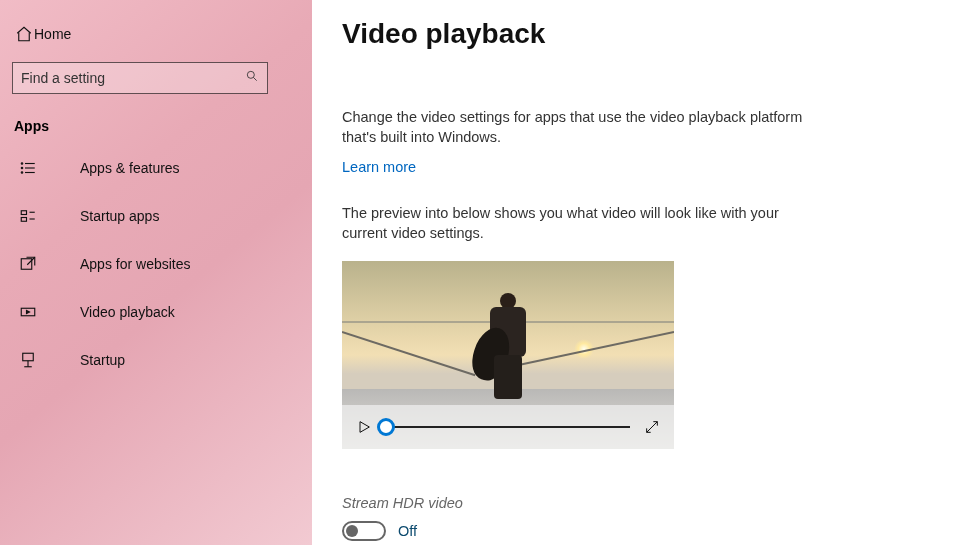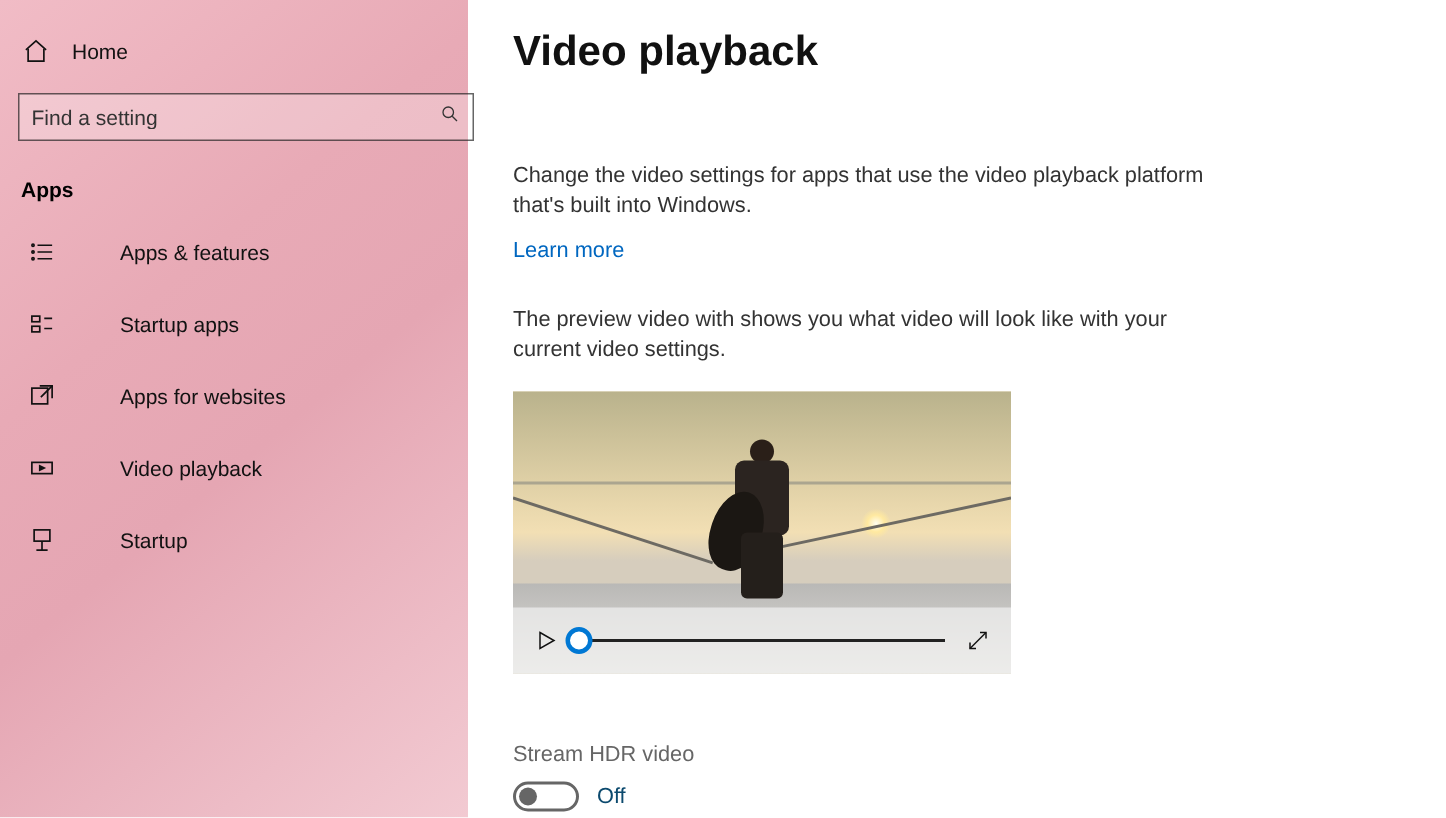--- a/index.html
+++ b/index.html
@@ -4,24 +4,24 @@
 <style>
   * { box-sizing: border-box; margin: 0; padding: 0; font-family: "Segoe UI", -apple-system, sans-serif; }
   body { width: 964px; height: 545px; overflow: hidden; display: flex; background: #fff; }
   .sidebar {
     width: 312px; height: 545px; flex-shrink: 0;
     background: linear-gradient(140deg, #f1bcc6 0%, #e8aab6 35%, #e5a6b3 55%, #f2cad2 100%);
     padding-top: 14px;
   }
   .home-row { display: flex; align-items: center; height: 40px; padding-left: 14px; cursor: pointer; }
   .home-row .icon { width: 20px; display: flex; justify-content: center; }
-  .home-row .label { margin-left: 14px; font-size: 14px; color: #111; }
+  .home-row .label { font-size: 14px; color: #111; }
   .search-wrap { padding: 8px 12px 10px 12px; }
   .search {
-    width: 304px; height: 32px; border: 1px solid rgba(0,0,0,.6);
+    width: 256px; height: 32px; border: 1px solid rgba(0,0,0,.6);
     background: rgba(255,255,255,.25);
     display: flex; align-items: center; padding: 0 8px; justify-content: space-between;
   }
   .search input {
     border: none; background: transparent; outline: none; font-size: 14px;
     width: 100%; color: #333;
   }
   .search input::placeholder { color: #333; }
   .section-title { font-weight: 600; font-size: 14px; padding: 14px 0 10px 14px; }
   .nav-item {
@@ -57,21 +57,21 @@
   .person .case { position:absolute; left:2px; top:34px; width:34px; height:54px; background:#1b1713; border-radius:50% 50% 46% 46%; transform:rotate(18deg); }
   .person .legs { position:absolute; left:22px; top:62px; width:28px; height:44px; background:#241f1b; border-radius:4px; }
   .controls {
     position:absolute; left:0; right:0; bottom:0; height:44px;
     background: rgba(240,240,240,.72); display:flex; align-items:center; padding:0 14px; gap:14px;
   }
   .play svg, .fs svg { display:block; }
   .track { flex:1; height:2px; background:#222; position:relative; }
   .thumb { position:absolute; left:0; top:50%; transform:translate(-50%,-50%);
            width:18px; height:18px; border-radius:50%; background:#fff; border:3px solid #0078d4; }
-  .section-sub { margin-top: 46px; font-size: 14.5px; color: #666; }
+  .section-sub { margin-top: 46px; font-size: 14.5px; color: #666; font-style: italic; }
   .toggle-row { margin-top: 10px; display:flex; align-items:center; gap:12px; }
   .toggle {
     width:44px; height:20px; border:2px solid #666; border-radius:20px; position:relative; cursor:pointer;
   }
   .toggle .knob { position:absolute; left:2px; top:2px; width:12px; height:12px; border-radius:50%; background:#666; }
   .toggle-label { font-size:14.5px; color:#0c4a6e; }
 </style>
 </head>
 <body>
 
@@ -157,21 +157,21 @@
       </svg>
     </span>
     <span class="label">Startup</span>
   </div>
 </div>
 
 <div class="main">
   <div class="page-title">Video playback</div>
   <div class="desc">Change the video settings for apps that use the video playback platform that's built into Windows.</div>
   <a class="learn-more">Learn more</a>
-  <div class="preview-text">The preview video with shows you what video will look like with your current video settings.</div>
+  <div class="preview-text">The preview into below shows you what video will look like with your current video settings.</div>
 
   <div class="video-frame">
     <div class="sky"></div>
     <div class="horizon"></div>
     <div class="sun"></div>
     <div class="rail-l"></div>
     <div class="rail-r"></div>
     <div class="deck"></div>
     <div class="person">
       <div class="head"></div>

